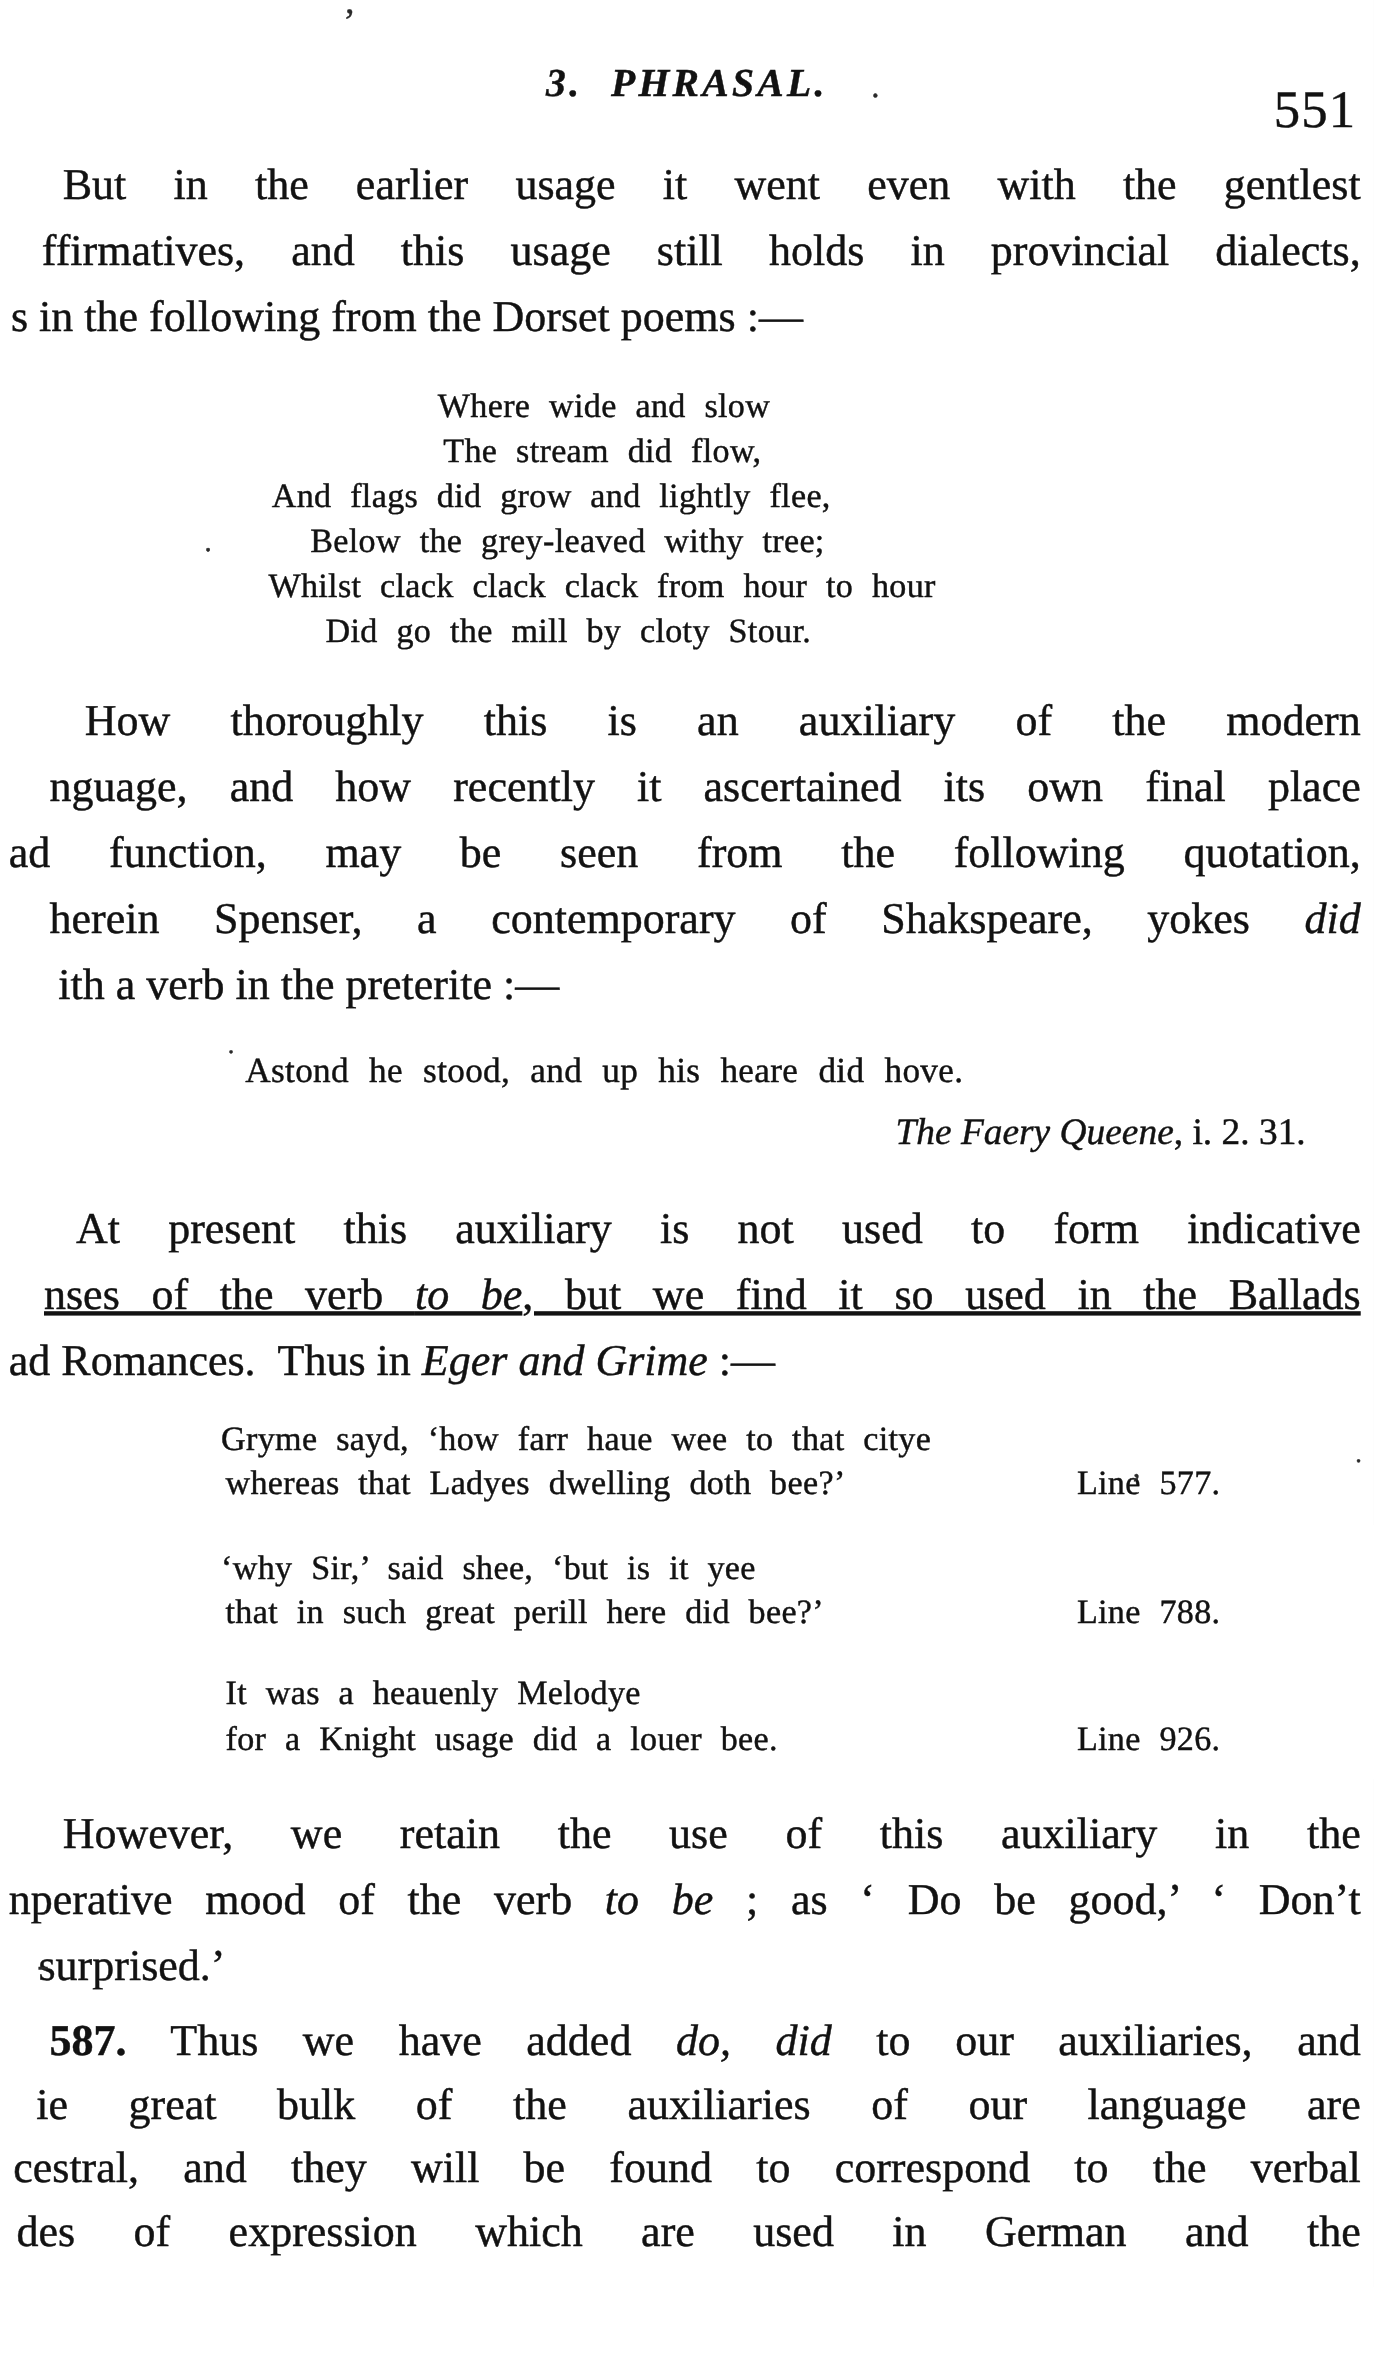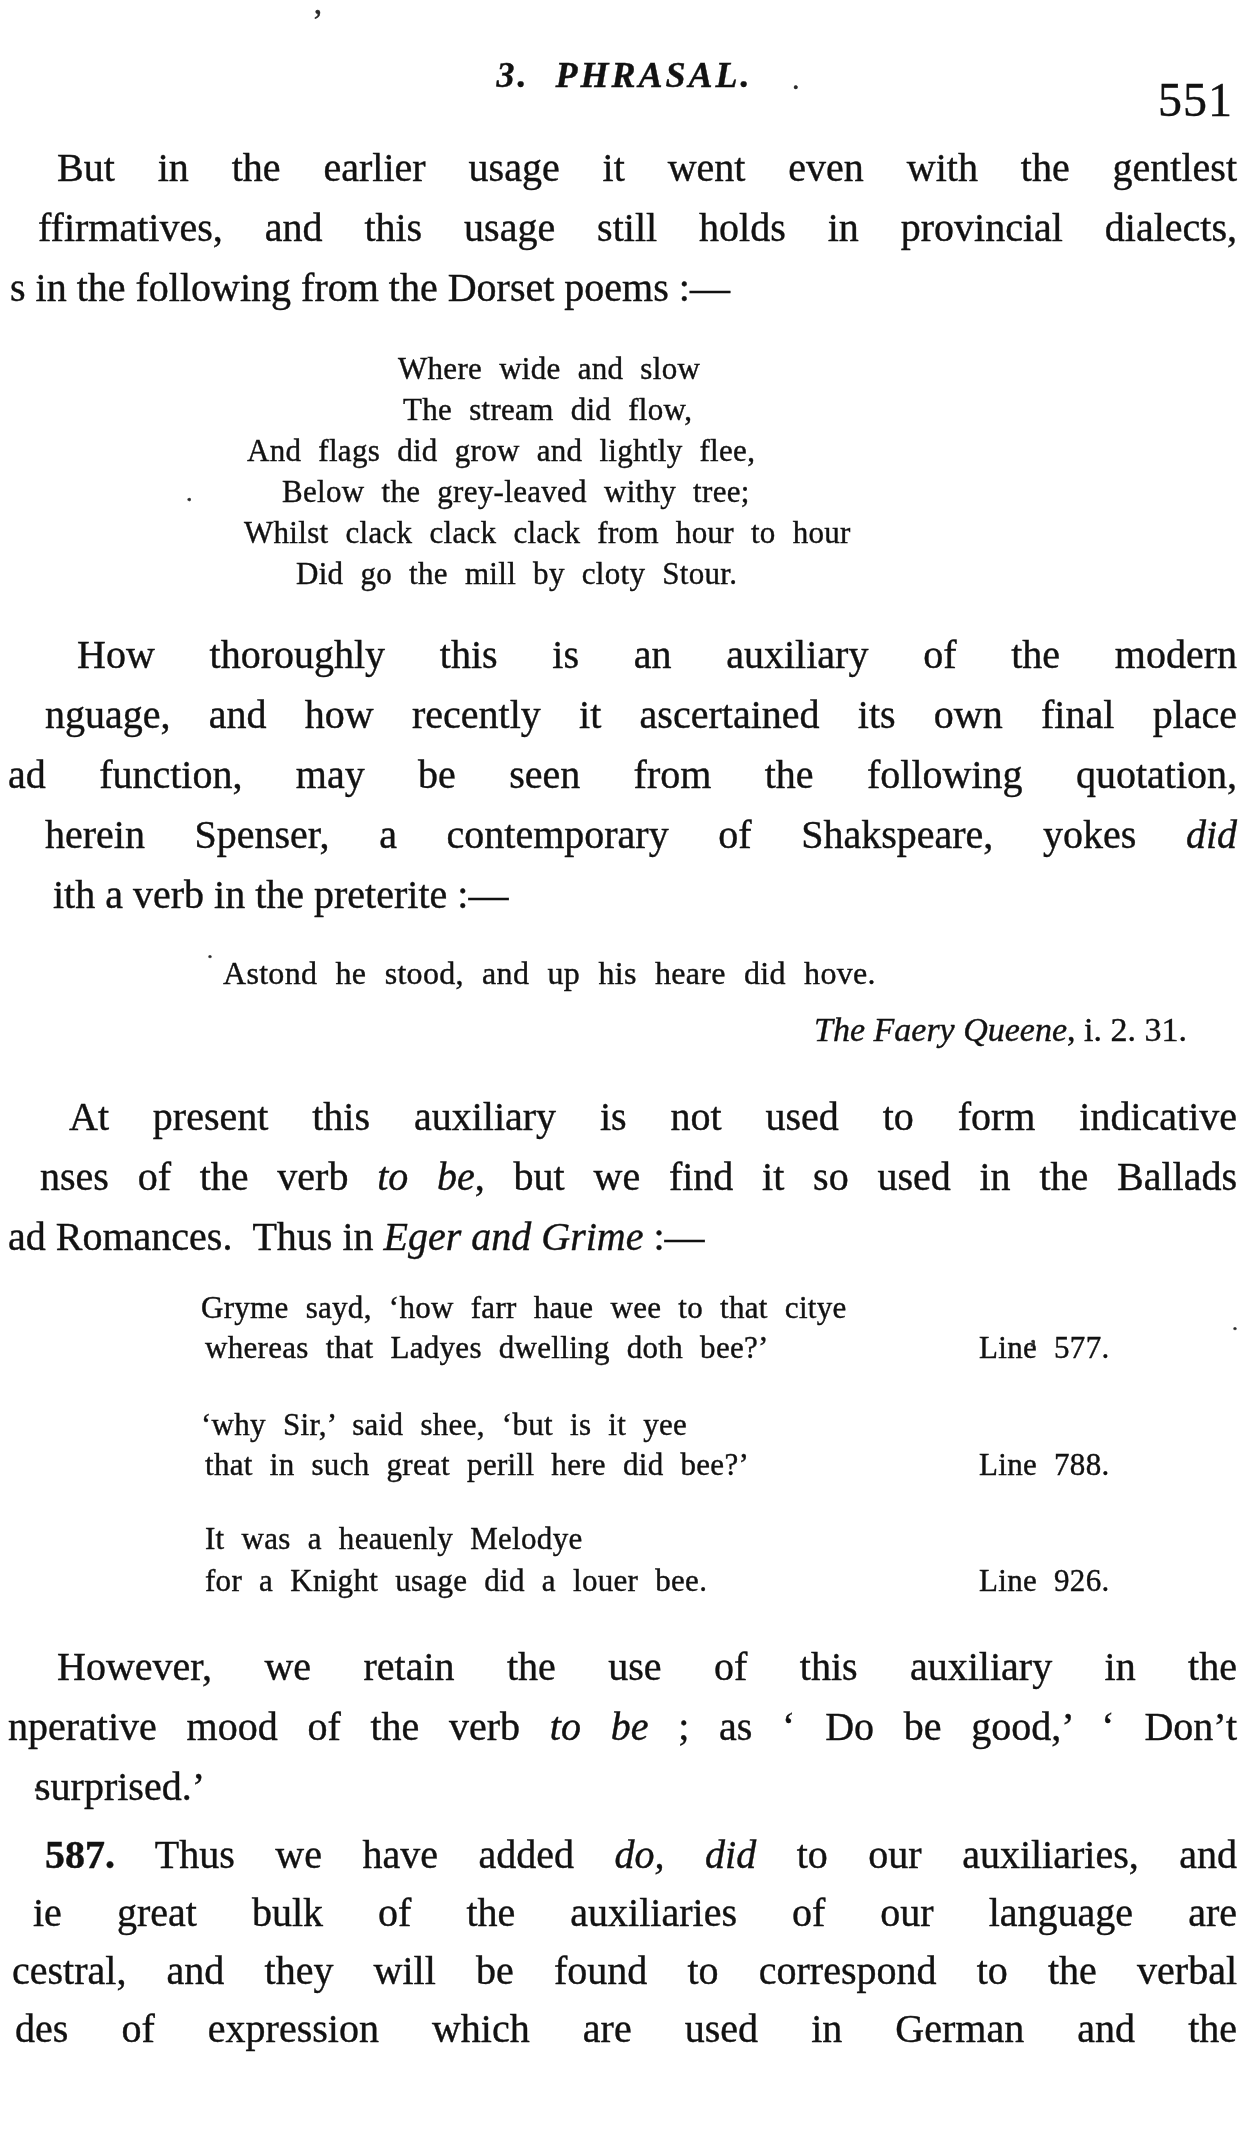--- a/index.html
+++ b/index.html
@@ -68,21 +68,21 @@
         <div class="line" style="line-height: 60px; font-size: 40px; margin-left: 53px;"><span>ith a verb in the preterite :—</span></div>
       </div>
       <div class="blk quote" style="top: 952px;">
         <div class="line" style="line-height: 42px; font-size: 32px; word-spacing: 10px; margin-left: 223px;"><span>Astond he stood, and up his heare did hove.</span></div>
       </div>
       <div class="blk attr" style="top: 1008px;">
         <div class="line ralign" style="line-height: 44px; font-size: 34px; width: 1187px;"><span class="it">The Faery Queene</span><span>, i. 2. 31.</span></div>
       </div>
       <div class="blk para" style="top: 1087px;">
         <div class="line just" style="line-height: 60px; font-size: 40px; margin-left: 69px; width: 1168px;"><span>At present this auxiliary is not used to form indicative</span></div>
-        <div class="line just" style="line-height: 60px; font-size: 40px; margin-left: 40px; width: 1197px;"><span>nses of the verb </span><span class="it">to be</span><span>, but we find it so used in the Ballads</span></div>
+        <div class="line just" style="line-height: 60px; font-size: 40px; margin-left: 40px; width: 1197px; text-decoration: underline;"><span>nses of the verb </span><span class="it">to be</span><span>, but we find it so used in the Ballads</span></div>
         <div class="line" style="line-height: 60px; font-size: 40px; margin-left: 8px;"><span>ad Romances. Thus in </span><span class="it">Eger and Grime</span><span> :—</span></div>
       </div>
       <div class="blk quote" style="top: 1288px;">
         <div class="line" style="line-height: 40px; font-size: 31px; word-spacing: 9px; margin-left: 201px;"><span>Gryme sayd, ‘how farr haue wee to that citye</span></div>
         <div class="line" style="line-height: 40px; font-size: 31px; word-spacing: 9px; margin-left: 205px;"><span>whereas that Ladyes dwelling doth bee?’</span><span class="ref" style="left: 774px;">Line 577.</span></div>
       </div>
       <div class="blk quote" style="top: 1405px;">
         <div class="line" style="line-height: 40px; font-size: 31px; word-spacing: 9px; margin-left: 201px;"><span>‘why Sir,’ said shee, ‘but is it yee</span></div>
         <div class="line" style="line-height: 40px; font-size: 31px; word-spacing: 9px; margin-left: 205px;"><span>that in such great perill here did bee?’</span><span class="ref" style="left: 774px;">Line 788.</span></div>
       </div>

